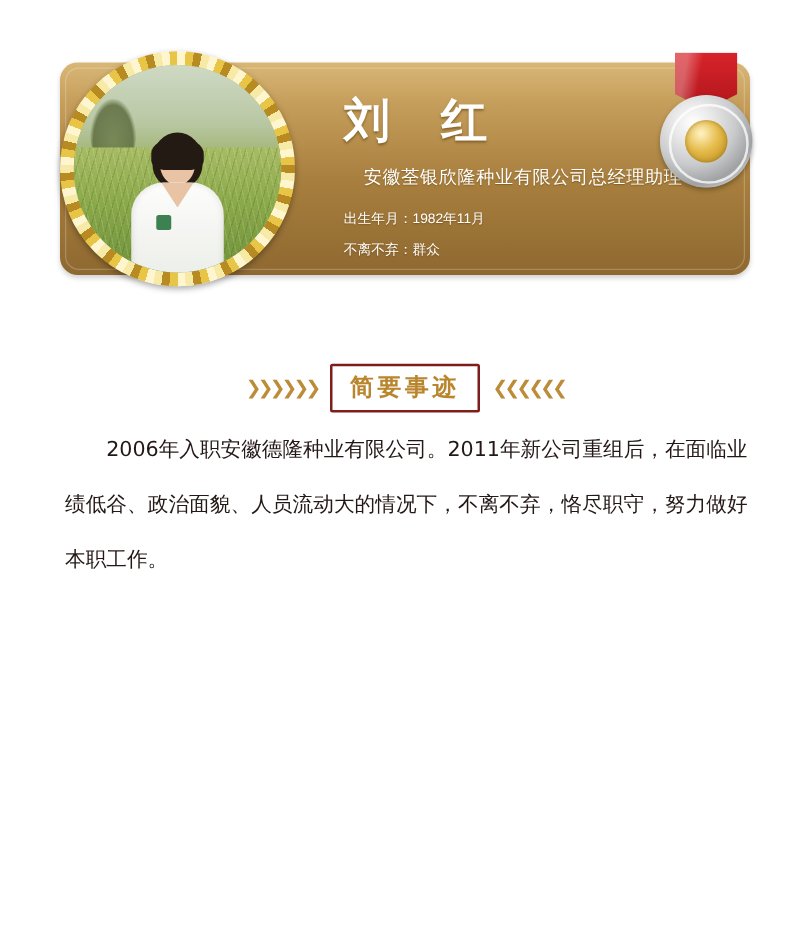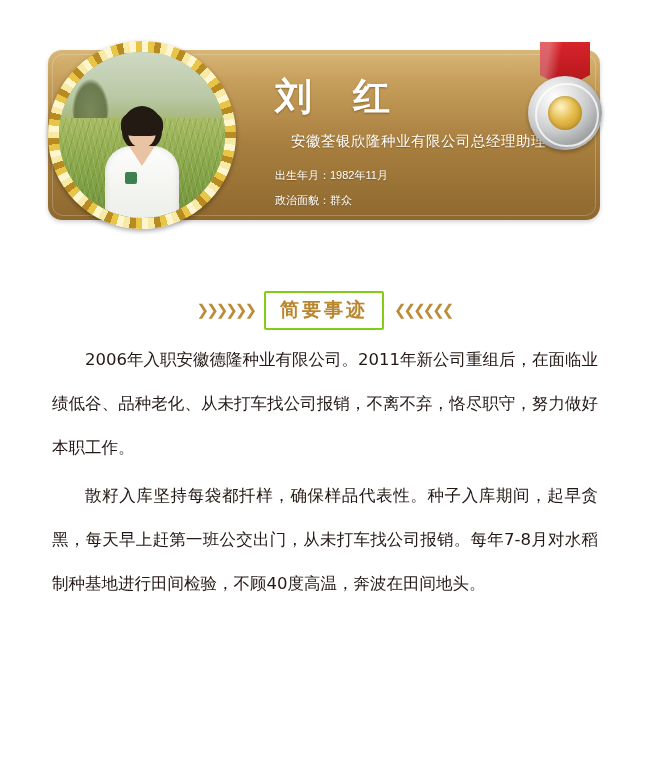--- a/index.html
+++ b/index.html
@@ -229,21 +229,21 @@
   .chev {
     display: flex;
     align-items: center;
     color: #b9862e;
     font-size: 15px;
     letter-spacing: -3px;
     font-family: "DejaVu Sans", sans-serif;
   }
   .chev span { opacity: .95; }
   .sec-box {
-    border: 2px solid #84cc16;
+    border: 2px solid #7f1d1d;
     padding: 4px 14px 5px;
     border-radius: 2px;
   }
   .sec-title {
     font-size: 19px;
     font-weight: bold;
     color: #b9862e;
     letter-spacing: 3px;
   }
 
@@ -288,21 +288,21 @@
         <div class="ph-logo"></div>
       </div>
     </div>
   </div>
 
   <div class="name">刘  红</div>
   <div class="company">安徽荃银欣隆种业有限公司总经理助理</div>
 
   <div class="meta">
     <div>出生年月：1982年11月</div>
-    <div>政治面貌：群众</div>
+    <div>不离不弃：群众</div>
   </div>
 
   <div class="medal">
     <div class="ribbon"></div>
     <div class="medal-disc">
       <div class="medal-core"></div>
     </div>
   </div>
 </div>
 
@@ -312,15 +312,14 @@
   </div>
   <div class="sec-box">
     <span class="sec-title">简要事迹</span>
   </div>
   <div class="chev">
     <span>❮❮❮❮❮❮</span>
   </div>
 </div>
 
 <div class="body">
-  <p class="para">2006年入职安徽德隆种业有限公司。2011年新公司重组后，在面临业绩低谷、品种老化、从未打车找公司报销，不离不弃，恪尽职守，努力做好本职工作。</p>
-  <p class="para">散籽入库坚持每袋都扦样，确保样品代表性。种子入库期间，起早贪黑，每天早上赶第一班公交出门，从未打车找公司报销。每年7-8月对水稻制种基地进行田间检验，不顾40度高温，奔波在田间地头。</p>
+  <p class="para">2006年入职安徽德隆种业有限公司。2011年新公司重组后，在面临业绩低谷、政治面貌、人员流动大的情况下，不离不弃，恪尽职守，努力做好本职工作。</p>
 </div>
 
 </body></html>

